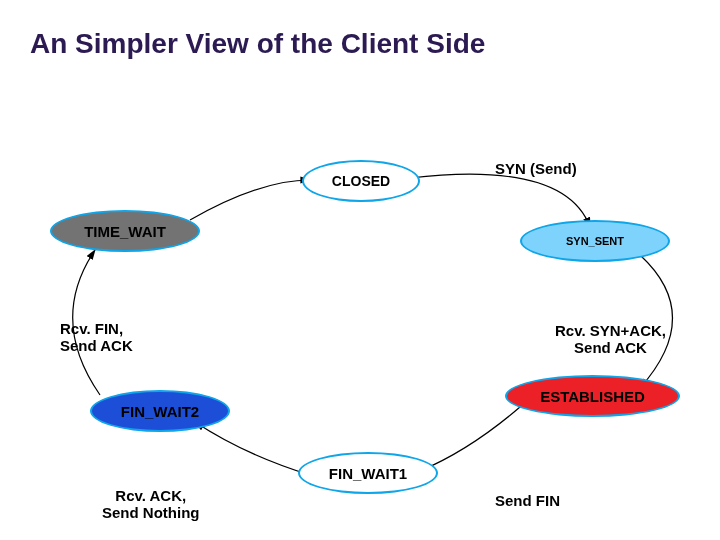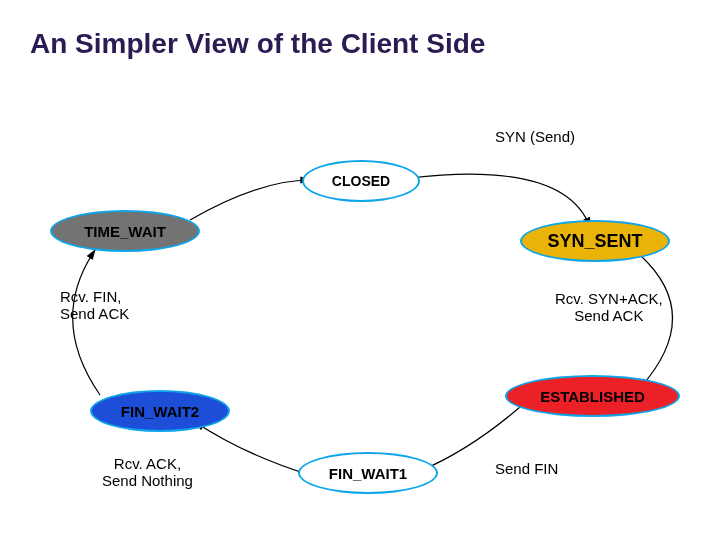--- a/index.html
+++ b/index.html
@@ -1,18 +1,18 @@
 <!DOCTYPE html>
 <html><head>
 <meta charset="utf-8">
 <style>
   html,body{margin:0;padding:0;width:720px;height:540px;background:#fff;font-family:Arial,Helvetica,sans-serif;}
   .title{position:absolute;left:30px;top:28px;font-size:28px;font-weight:bold;color:#2c1a52;}
   .node{position:absolute;border:2px solid #0ea5e9;border-radius:50%;display:flex;align-items:center;justify-content:center;font-weight:bold;color:#000;box-sizing:border-box;}
-  .lbl{position:absolute;font-weight:normal;color:#000;font-size:15px;line-height:1.15;}
+  .lbl{position:absolute;font-weight:bold;color:#000;font-size:15px;line-height:1.15;margin-top:32px;}
   svg.edges{position:absolute;left:0;top:0;width:720px;height:540px;pointer-events:none;}
 </style>
 </head>
 <body>
 
 <div class="title">An Simpler View of the Client Side</div>
 
 <svg class="edges" viewBox="0 0 720 540">
   <defs>
     <marker id="arr" markerWidth="10" markerHeight="10" refX="8" refY="3" orient="auto">
@@ -30,21 +30,21 @@
 
   <path d="M100,395 Q48,320 95,250" fill="none" stroke="#000" stroke-width="1.2" marker-end="url(#arr)"></path>
 
   <path d="M190,220 Q260,180 310,180" fill="none" stroke="#000" stroke-width="1.2" marker-end="url(#arr)"></path>
 </svg>
 
 <div class="node" style="left:302px;top:160px;width:118px;height:42px;background:#ffffff;font-size:14px;">
   <span>CLOSED</span>
 </div>
 
-<div class="node" style="left:520px;top:220px;width:150px;height:42px;background:#eab308;font-size:18px;">
+<div class="node" style="left:520px;top:220px;width:150px;height:42px;background:#7dd3fc;font-size:11px;">
   <span>SYN_SENT</span>
 </div>
 
 <div class="node" style="left:505px;top:375px;width:175px;height:42px;background:#ec2027;font-size:15px;text-align:center;">
   <span>ESTABLISHED</span>
 </div>
 
 <div class="node" style="left:298px;top:452px;width:140px;height:42px;background:#ffffff;font-size:15px;">
   <span>FIN_WAIT1</span>
 </div>

